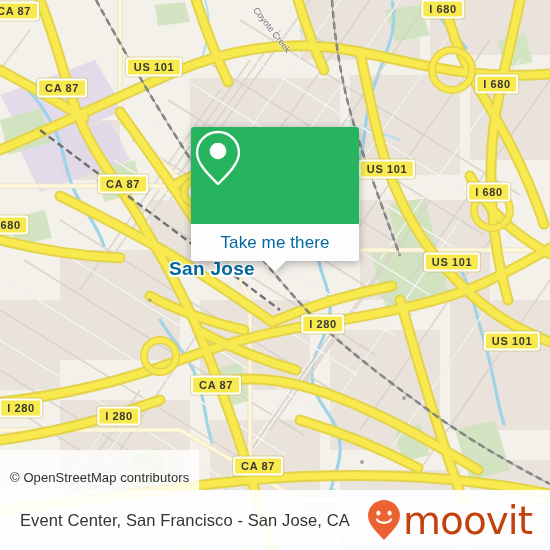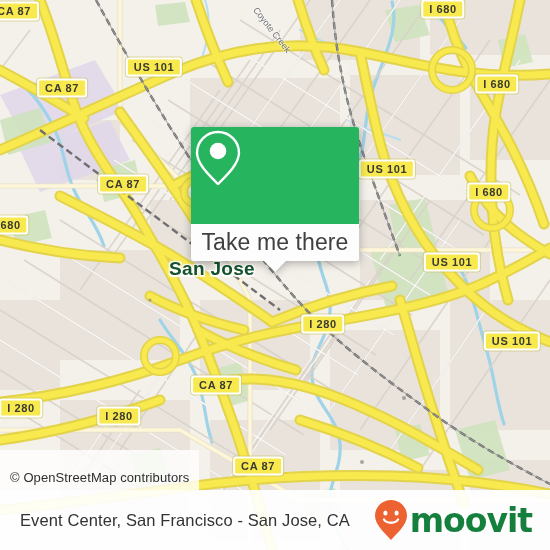--- a/index.html
+++ b/index.html
@@ -29,21 +29,21 @@
     white-space:nowrap;
     box-shadow:0 0 0 1px rgba(200,190,90,.55);
     transform:translate(-50%,-50%);
     font-family:"Liberation Sans",sans-serif;
   }
 
   
   .place-label{
     position:absolute;
     transform:translate(-50%,-50%);
-    color:#14532d;
+    color:#0369a1;
     font-size:19px;
     font-weight:bold;
     letter-spacing:.3px;
     text-shadow:
       -1.5px -1.5px 0 rgba(255,255,255,.85), 1.5px -1.5px 0 rgba(255,255,255,.85),
       -1.5px  1.5px 0 rgba(255,255,255,.85), 1.5px  1.5px 0 rgba(255,255,255,.85),
        0 0 4px rgba(255,255,255,.9);
     white-space:nowrap;
     pointer-events:none;
   }
@@ -79,22 +79,22 @@
     border-top-left-radius:3px;border-top-right-radius:3px;
     display:flex;align-items:center;justify-content:center;
   }
   #popup-body{
     background:#fdfdfd;
     height:37px;
     display:flex;align-items:center;justify-content:center;
     border-bottom-left-radius:3px;border-bottom-right-radius:3px;
   }
   #popup-label{
-    color:#404040;
-    font-size:23px;
+    color:#0369a1;
+    font-size:17px;
     letter-spacing:.1px;
   }
   #popup-tail{
     position:absolute;left:50%;bottom:-11px;
     width:0;height:0;
     margin-left:-11px;
     border-left:11px solid transparent;
     border-right:11px solid transparent;
     border-top:11px solid #fdfdfd;
   }
@@ -107,23 +107,23 @@
     padding:0 18px 0 20px;box-sizing:border-box;
   }
   #bottom-title{
     color:#333333;
     font-size:16.5px;
     letter-spacing:.1px;
     white-space:nowrap;
   }
   #brand{display:flex;align-items:center;gap:2px;}
   #brand-word{
-    color:#15803d;
-    font-size:33px;
-    font-weight:bold;
+    color:#c2410c;
+    font-size:39px;
+    font-weight:normal;
     letter-spacing:-1px;
     line-height:33px;
     font-family:"DejaVu Sans",sans-serif;
   }
 </style>
 </head>
 <body>
 
 <div id="app">
 

